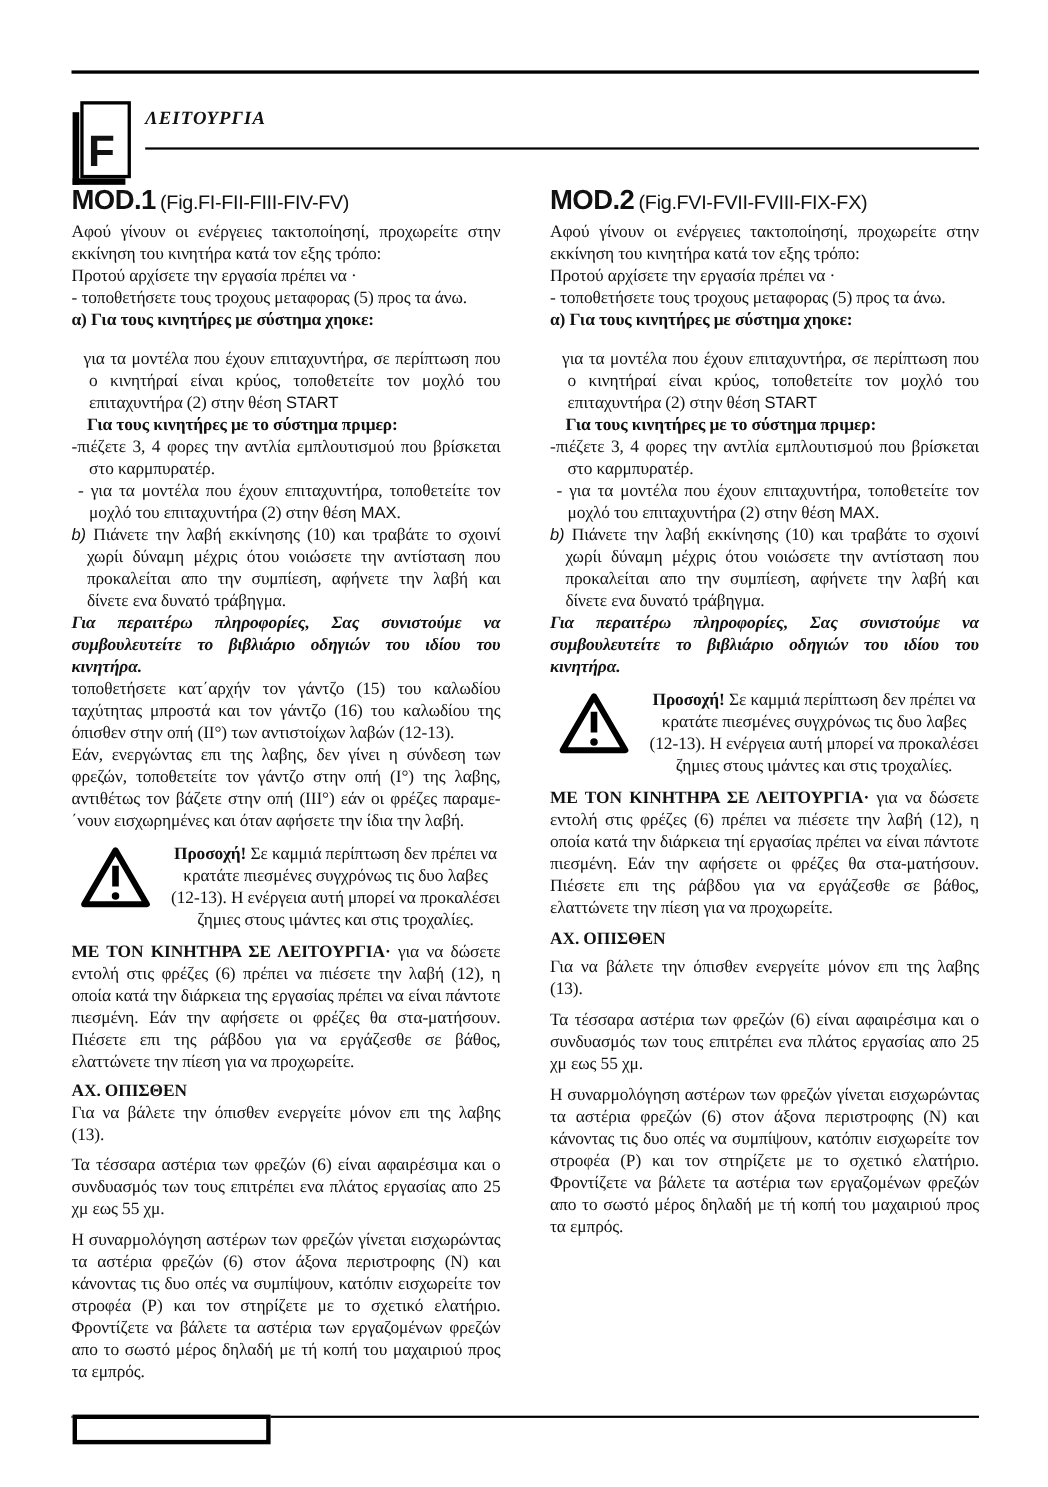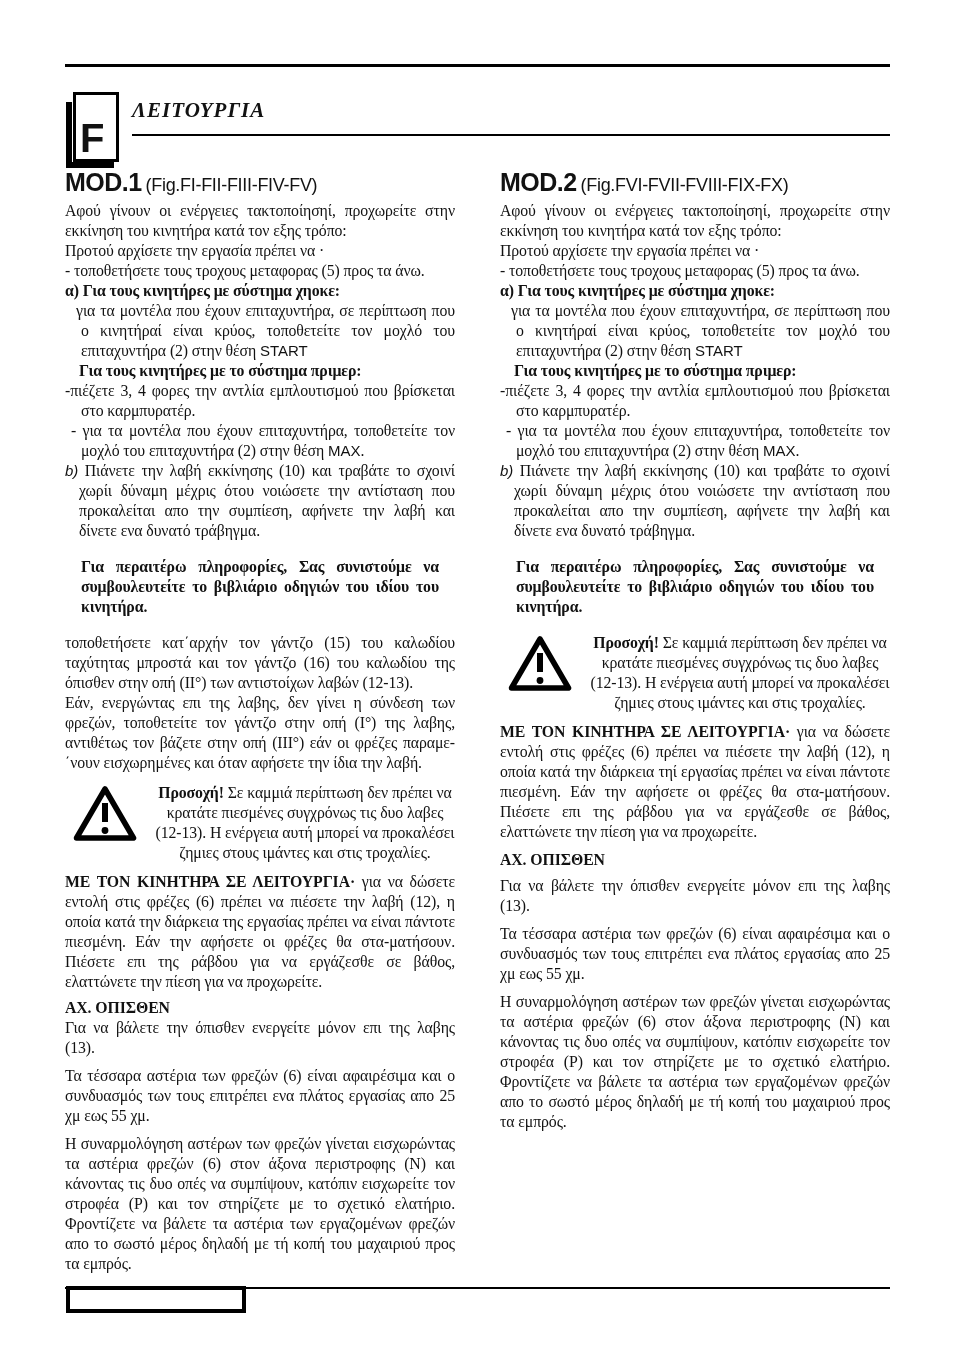--- a/index.html
+++ b/index.html
@@ -8,35 +8,35 @@
   .top-rule{position:absolute;left:65px;right:63px;top:64px;height:3px;background:#000;}
   
   .ftab{position:absolute;left:66px;top:92px;width:54px;height:76px;}
   .ftab-shadow{position:absolute;left:0;top:10px;width:42px;height:60px;
                border-left:6px solid #000;border-bottom:6px solid #000;}
   .ftab-page{position:absolute;left:7px;top:0;width:40px;height:64px;background:#fff;
              border:3px solid #000;display:flex;align-items:flex-end;justify-content:flex-start;}
   .ftab-letter{font-family:"Liberation Sans",sans-serif;font-weight:bold;font-size:40px;
                line-height:0.92;padding:0 0 2px 4px;}
   .sec-title{position:absolute;left:132px;top:98px;font-weight:bold;font-style:italic;
-             font-size:21px;letter-spacing:1px;}
+             font-size:17px;letter-spacing:1px;}
   .title-rule{position:absolute;left:132px;right:63px;top:134px;height:2px;background:#000;}
   
   .cols{position:absolute;left:65px;top:172px;width:825px;display:flex;gap:45px;}
   .col{width:395px;font-size:15.8px;line-height:20px;letter-spacing:-0.1px;}
   .modhead{margin:0 0 5px 0;white-space:nowrap;}
   .modname{font-family:"Liberation Sans",sans-serif;font-weight:bold;font-size:25px;letter-spacing:-0.5px;}
   .fig{font-family:"Liberation Sans",sans-serif;font-size:18px;letter-spacing:-0.3px;}
   .p{margin:0;text-align:justify;}
   .gap{margin-top:8px;}
   .gap6{margin-top:6px;}
   .bh{font-weight:bold;}
-  .boldital{font-weight:bold;text-align:justify;margin:16px;}
+  .boldital{font-weight:bold;font-style:italic;text-align:justify;margin:0;}
   .hang14{padding-left:14px;text-indent:-14px;}
-  .ind16{padding-left:16px;text-indent:-5px;}
+  .ind16{padding-left:16px;text-indent:-5px;margin-top:16px;}
   .primhead{padding-left:14px;font-weight:bold;text-align:left;}
   .item1{padding-left:16px;text-indent:-16px;font-family:Liberation Serif, serif;}
   .item2{padding-left:16px;text-indent:-10px;}
   .sans{font-family:"Liberation Sans",sans-serif;font-size:15px;letter-spacing:0;}
   .bmark{font-style:italic;font-family:"Liberation Sans",sans-serif;font-size:15px;}
   
   .warn{display:flex;margin:10px 0 9px 8px;}
   .tri{flex:0 0 64px;padding-top:2px;}
   .warntext{margin-left:18px;width:300px;text-align:center;}
   

